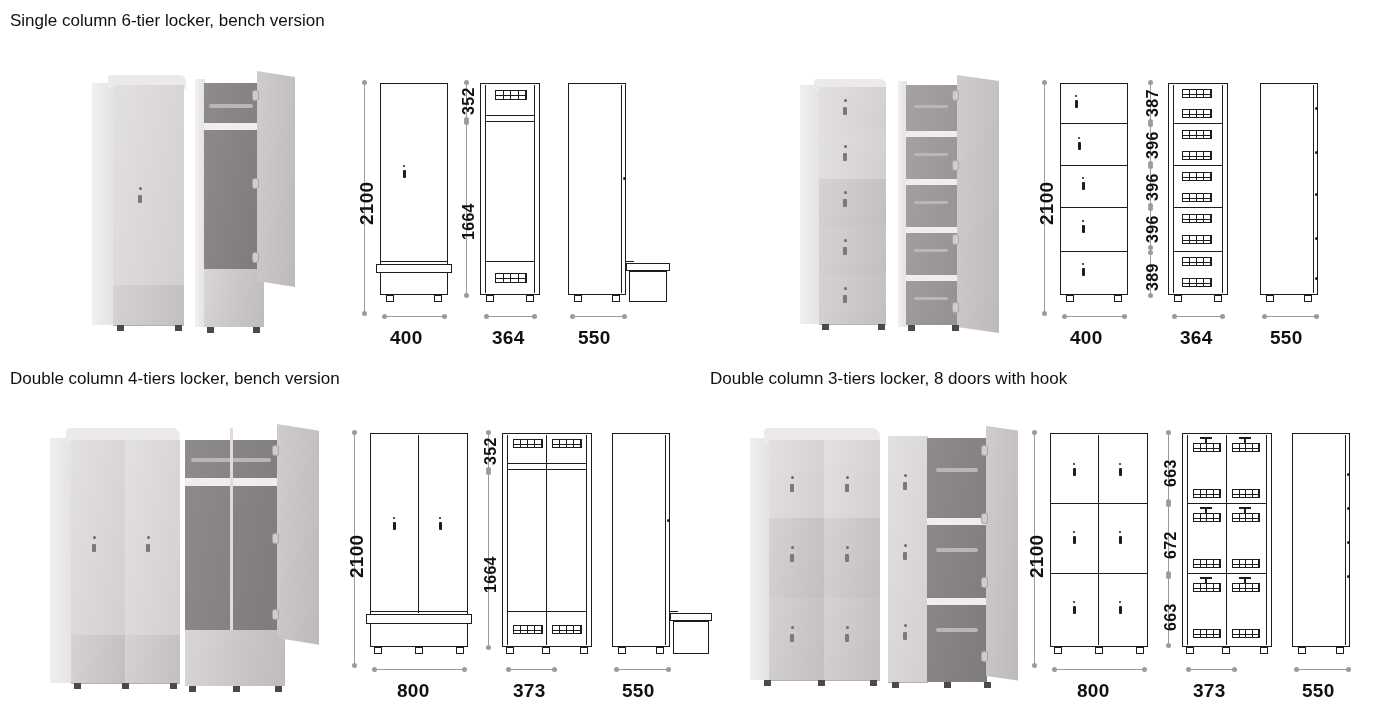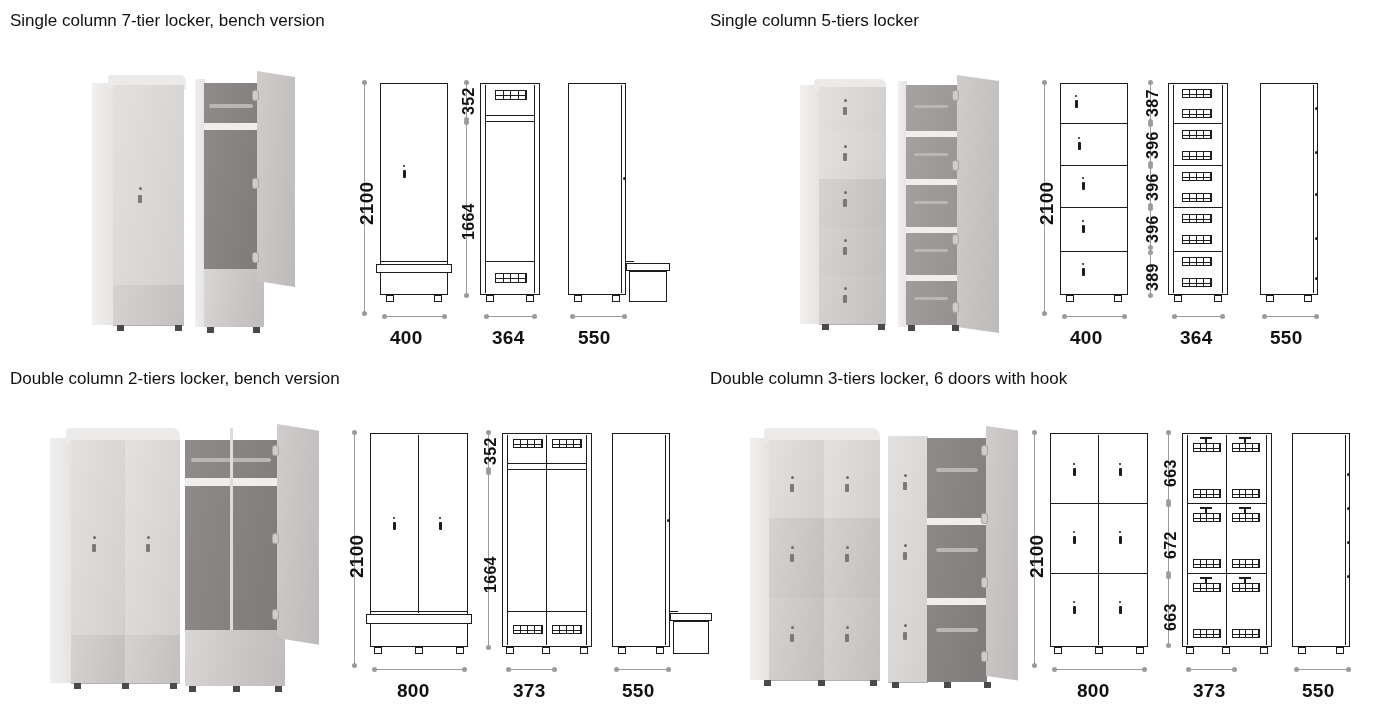--- a/index.html
+++ b/index.html
@@ -57,21 +57,21 @@
   .dim-h{position:absolute;height:1.4px;background:#9b9b9b;}
   .dot{position:absolute;width:5px;height:5px;border-radius:50%;background:#9b9b9b;}
   .dlabel{position:absolute;font-size:19px;font-weight:bold;color:#111;letter-spacing:.3px;white-space:nowrap;}
   .dlabel.vert{transform:rotate(-90deg);transform-origin:left top;}
   .dlabel.small{font-size:16px;}
 </style>
 </head>
 <body>
 
 <div class="panel" style="left:10px;top:5px;width:680px;height:355px;">
-  <p class="p-sub">Single column 7-tier locker, bench version</p>
+  <p class="p-sub">Single column 6-tier locker, bench version</p>
 
   <div class="photo" style="left:50px;top:60px;width:260px;height:275px;">
 
     <div class="cab" style="left:32px;top:10px;width:92px;height:250px;">
       <div class="body-side" style="left:0;top:8px;width:22px;height:242px;"></div>
       <div class="body-top" style="left:16px;top:0px;width:78px;height:14px;border-radius:3px 6px 0 0;"></div>
       <div class="door light" style="left:21px;top:10px;width:71px;height:200px;"></div>
       <div class="door" style="left:21px;top:210px;width:71px;height:40px;"></div>
       <div class="lockdot" style="left:47px;top:112px;"></div>
       <div class="lockpl" style="left:46px;top:120px;"></div>
@@ -160,21 +160,20 @@
     <div class="tfoot" style="left:234px;top:230px;width:8px;height:7px;"></div>
     <div class="tfoot" style="left:272px;top:230px;width:8px;height:7px;"></div>
     <div class="dim-h" style="left:232px;top:251px;width:52px;"></div>
     <div class="dot" style="left:229.5px;top:248.8px;"></div>
     <div class="dot" style="left:281.5px;top:248.8px;"></div>
     <div class="dlabel" style="left:238px;top:262px;">550</div>
   </div>
 </div>
 
 <div class="panel" style="left:710px;top:5px;width:670px;height:355px;">
-  <p class="p-sub">Single column 5-tiers locker</p>
 
   <div class="photo" style="left:70px;top:62px;width:250px;height:270px;">
 
     <div class="cab" style="left:20px;top:12px;width:86px;height:245px;">
       <div class="body-side" style="left:0;top:6px;width:20px;height:239px;"></div>
       <div class="body-top" style="left:14px;top:0;width:72px;height:12px;border-radius:3px 6px 0 0;"></div>
       <div class="door light" style="left:19px;top:8px;width:67px;height:44px;"></div>
       <div class="door light" style="left:19px;top:52px;width:67px;height:48px;"></div>
       <div class="door" style="left:19px;top:100px;width:67px;height:48px;"></div>
       <div class="door" style="left:19px;top:148px;width:67px;height:48px;"></div>
@@ -373,21 +372,21 @@
     <div class="tfoot" style="left:246px;top:230px;width:8px;height:7px;"></div>
     <div class="tfoot" style="left:284px;top:230px;width:8px;height:7px;"></div>
     <div class="dim-h" style="left:244px;top:251px;width:52px;"></div>
     <div class="dot" style="left:241.5px;top:248.8px;"></div>
     <div class="dot" style="left:293.5px;top:248.8px;"></div>
     <div class="dlabel" style="left:250px;top:262px;">550</div>
   </div>
 </div>
 
 <div class="panel" style="left:10px;top:363px;width:700px;height:358px;">
-  <p class="p-sub">Double column 2-tiers locker, bench version</p>
+  <p class="p-sub">Double column 4-tiers locker, bench version</p>
 
   <div class="photo" style="left:20px;top:55px;width:300px;height:275px;">
 
     <div class="cab" style="left:20px;top:10px;width:130px;height:255px;">
       <div class="body-side" style="left:0;top:10px;width:22px;height:245px;"></div>
       <div class="body-top" style="left:16px;top:0;width:114px;height:16px;border-radius:4px 8px 0 0;"></div>
       <div class="door light" style="left:21px;top:12px;width:54px;height:195px;"></div>
       <div class="door light" style="left:75px;top:12px;width:55px;height:195px;"></div>
       <div class="door" style="left:21px;top:207px;width:54px;height:48px;"></div>
       <div class="door" style="left:75px;top:207px;width:55px;height:48px;"></div>
@@ -504,21 +503,21 @@
     <div class="tfoot" style="left:278px;top:232px;width:8px;height:7px;"></div>
     <div class="tfoot" style="left:316px;top:232px;width:8px;height:7px;"></div>
     <div class="dim-h" style="left:276px;top:254px;width:52px;"></div>
     <div class="dot" style="left:273.5px;top:251.8px;"></div>
     <div class="dot" style="left:325.5px;top:251.8px;"></div>
     <div class="dlabel" style="left:282px;top:265px;">550</div>
   </div>
 </div>
 
 <div class="panel" style="left:710px;top:363px;width:670px;height:358px;">
-  <p class="p-sub">Double column 3-tiers locker, 6 doors with hook</p>
+  <p class="p-sub">Double column 3-tiers locker, 8 doors with hook</p>
 
   <div class="photo" style="left:30px;top:55px;width:280px;height:278px;">
 
     <div class="cab" style="left:10px;top:10px;width:130px;height:252px;">
       <div class="body-side" style="left:0;top:10px;width:20px;height:242px;"></div>
       <div class="body-top" style="left:14px;top:0;width:116px;height:15px;border-radius:4px 8px 0 0;"></div>
       <div class="door light" style="left:19px;top:12px;width:55px;height:78px;"></div>
       <div class="door light" style="left:74px;top:12px;width:56px;height:78px;"></div>
       <div class="door" style="left:19px;top:90px;width:55px;height:80px;"></div>
       <div class="door" style="left:74px;top:90px;width:56px;height:80px;"></div>

